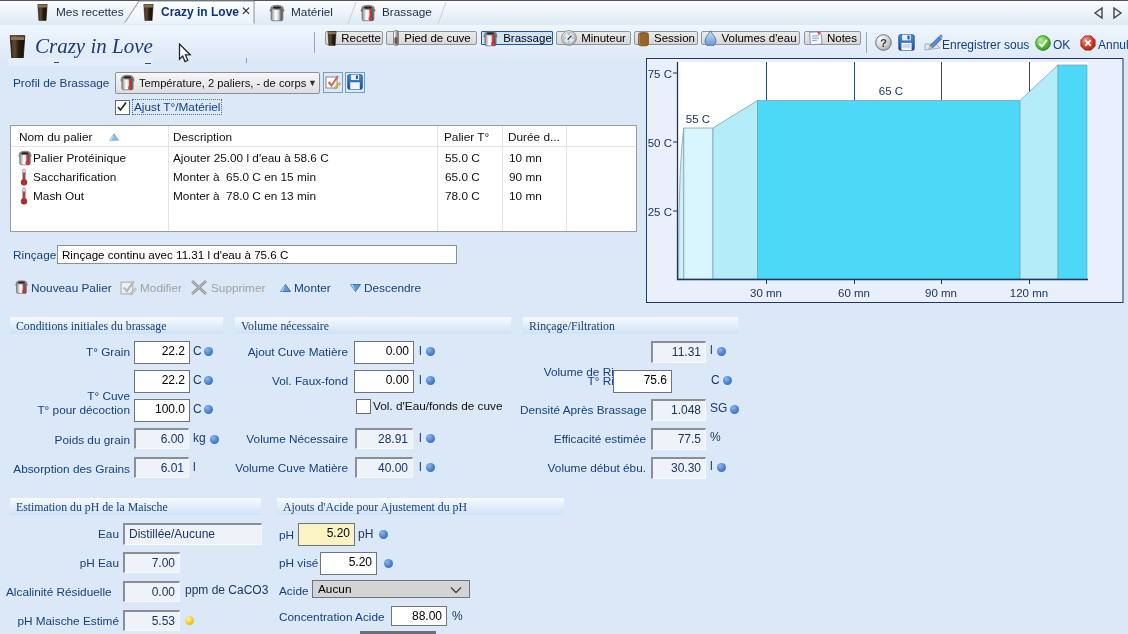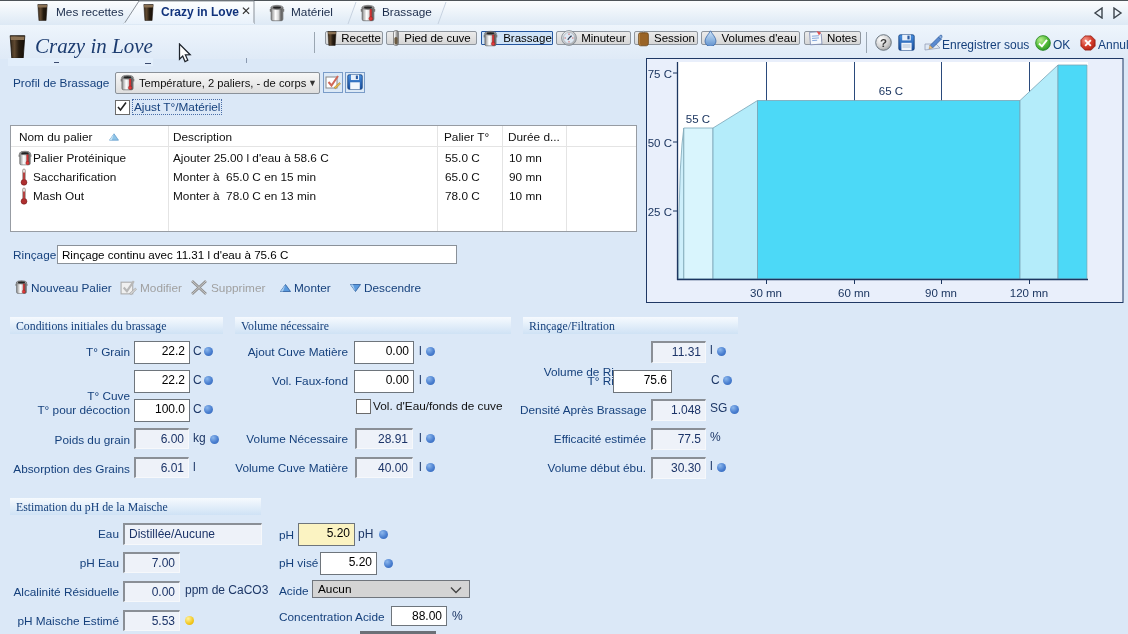--- a/index.html
+++ b/index.html
@@ -385,20 +385,21 @@
     <text x="383" y="239" text-anchor="middle">120 mn</text>
     <text x="52" y="65" text-anchor="middle">55 C</text>
     <text x="245" y="37" text-anchor="middle">65 C</text>
   </g>
 </svg>
 
 <div class="band" style="left:10px;top:317px;width:213px;"><span>Conditions initiales du brassage</span></div>
 <div class="band" style="left:235px;top:317px;width:276px;"><span>Volume nécessaire</span></div>
 <div class="band" style="left:523px;top:317px;width:215px;"><span>Rinçage/Filtration</span></div>
 <div class="band" style="left:10px;top:498px;width:251px;"><span>Estimation du pH de la Maische</span></div>
+<div class="band" style="left:277px;top:498px;width:287px;"><span>Ajouts d'Acide pour Ajustement du pH</span></div>
 
 <div class="abs" id="fields">
 
   <div class="lbl" style="left:6px;top:345px;width:124px;text-align:right;">T° Grain</div>
   <div class="box" style="left:134px;top:341px;width:56px;height:23px;">22.2</div>
   <div class="unit" style="left:193px;top:344px;">C</div>
   <div class="dot" style="left:204px;top:347px;"></div>
   <div class="lbl" style="left:6px;top:374px;width:124px;text-align:right;margin-top:15px;">T° Cuve</div>
   <div class="box" style="left:134px;top:370px;width:56px;height:23px;">22.2</div>
   <div class="unit" style="left:193px;top:373px;">C</div>
@@ -451,21 +452,21 @@
   <div class="unit" style="left:710px;top:430px;">%</div>
   <div class="lbl" style="left:520px;top:461px;width:126px;text-align:right;">Volume début ébu.</div>
   <div class="box ro" style="left:651px;top:457px;width:55px;height:22px;">30.30</div>
   <div class="unit" style="left:710px;top:459px;">l</div>
   <div class="dot" style="left:717px;top:463px;"></div>
 
   <div class="lbl" style="left:6px;top:527px;width:113px;text-align:right;">Eau</div>
   <div class="box ro" style="left:123px;top:523px;width:139px;height:22px;text-align:left;padding-left:4px;">Distillée/Aucune</div>
   <div class="lbl" style="left:6px;top:556px;width:113px;text-align:right;">pH Eau</div>
   <div class="box ro" style="left:123px;top:552px;width:57px;height:21px;">7.00</div>
-  <div class="lbl" style="left:6px;top:585px;width:113px;text-align:right;">Alcalinité Résiduelle</div>
+  <div class="lbl" style="left:6px;top:585px;width:113px;">Alcalinité Résiduelle</div>
   <div class="box ro" style="left:123px;top:581px;width:57px;height:21px;">0.00</div>
   <div class="unit" style="left:185px;top:583px;">ppm de CaCO3</div>
   <div class="lbl" style="left:6px;top:614px;width:113px;text-align:right;">pH Maische Estimé</div>
   <div class="box ro" style="left:123px;top:610px;width:57px;height:21px;">5.53</div>
   <div class="dot ydot" style="left:185px;top:616px;"></div>
 
   <div class="lbl" style="left:279px;top:528px;">pH</div>
   <div class="box" style="left:298px;top:523px;width:57px;height:23px;background:#fbf3c2;">5.20</div>
   <div class="unit" style="left:358px;top:527px;">pH</div>
   <div class="dot" style="left:379px;top:530px;"></div>

